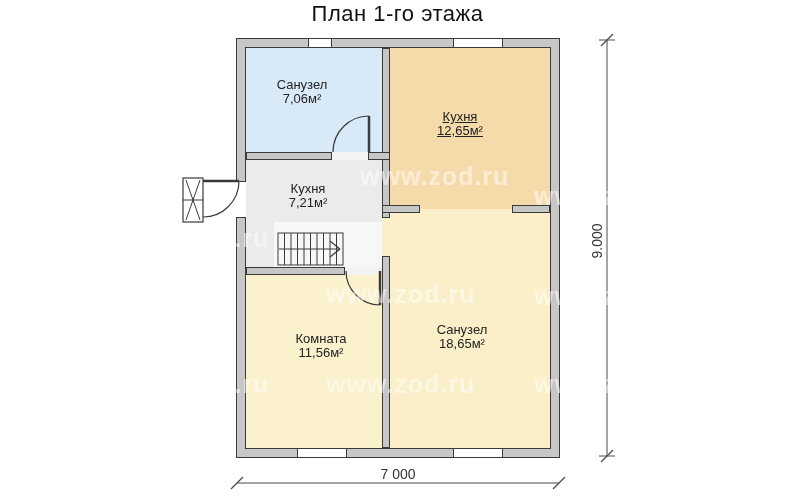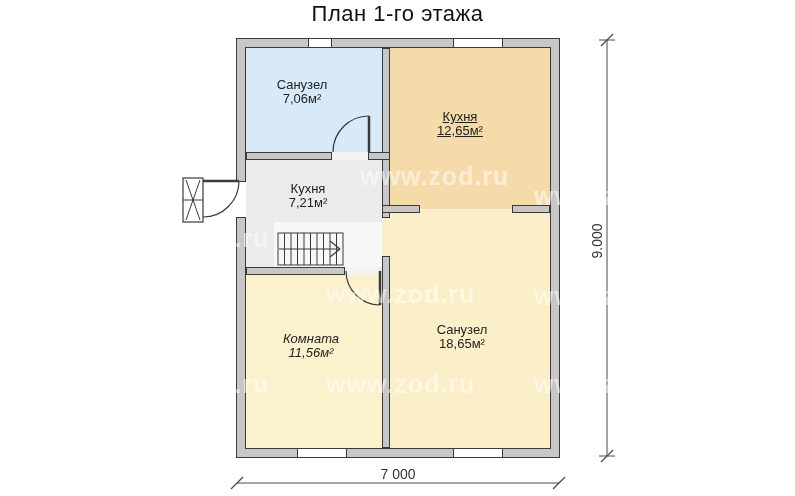--- a/index.html
+++ b/index.html
@@ -145,21 +145,21 @@
     <div>7,06м²</div>
   </div>
   <div class="room-label" style="left:460px;top:124px;text-decoration:underline;">
     <div>Кухня</div>
     <div>12,65м²</div>
   </div>
   <div class="room-label" style="left:308px;top:196px;">
     <div>Кухня</div>
     <div>7,21м²</div>
   </div>
-  <div class="room-label" style="left:311px;top:346px;font-style:italic;">
+  <div class="room-label" style="left:321px;top:346px;">
     <div>Комната</div>
     <div>11,56м²</div>
   </div>
   <div class="room-label" style="left:462px;top:337px;">
     <div>Санузел</div>
     <div>18,65м²</div>
   </div>
 
   <div class="dim-label dim-v">9.000</div>
   <div class="dim-label dim-h">7 000</div>

